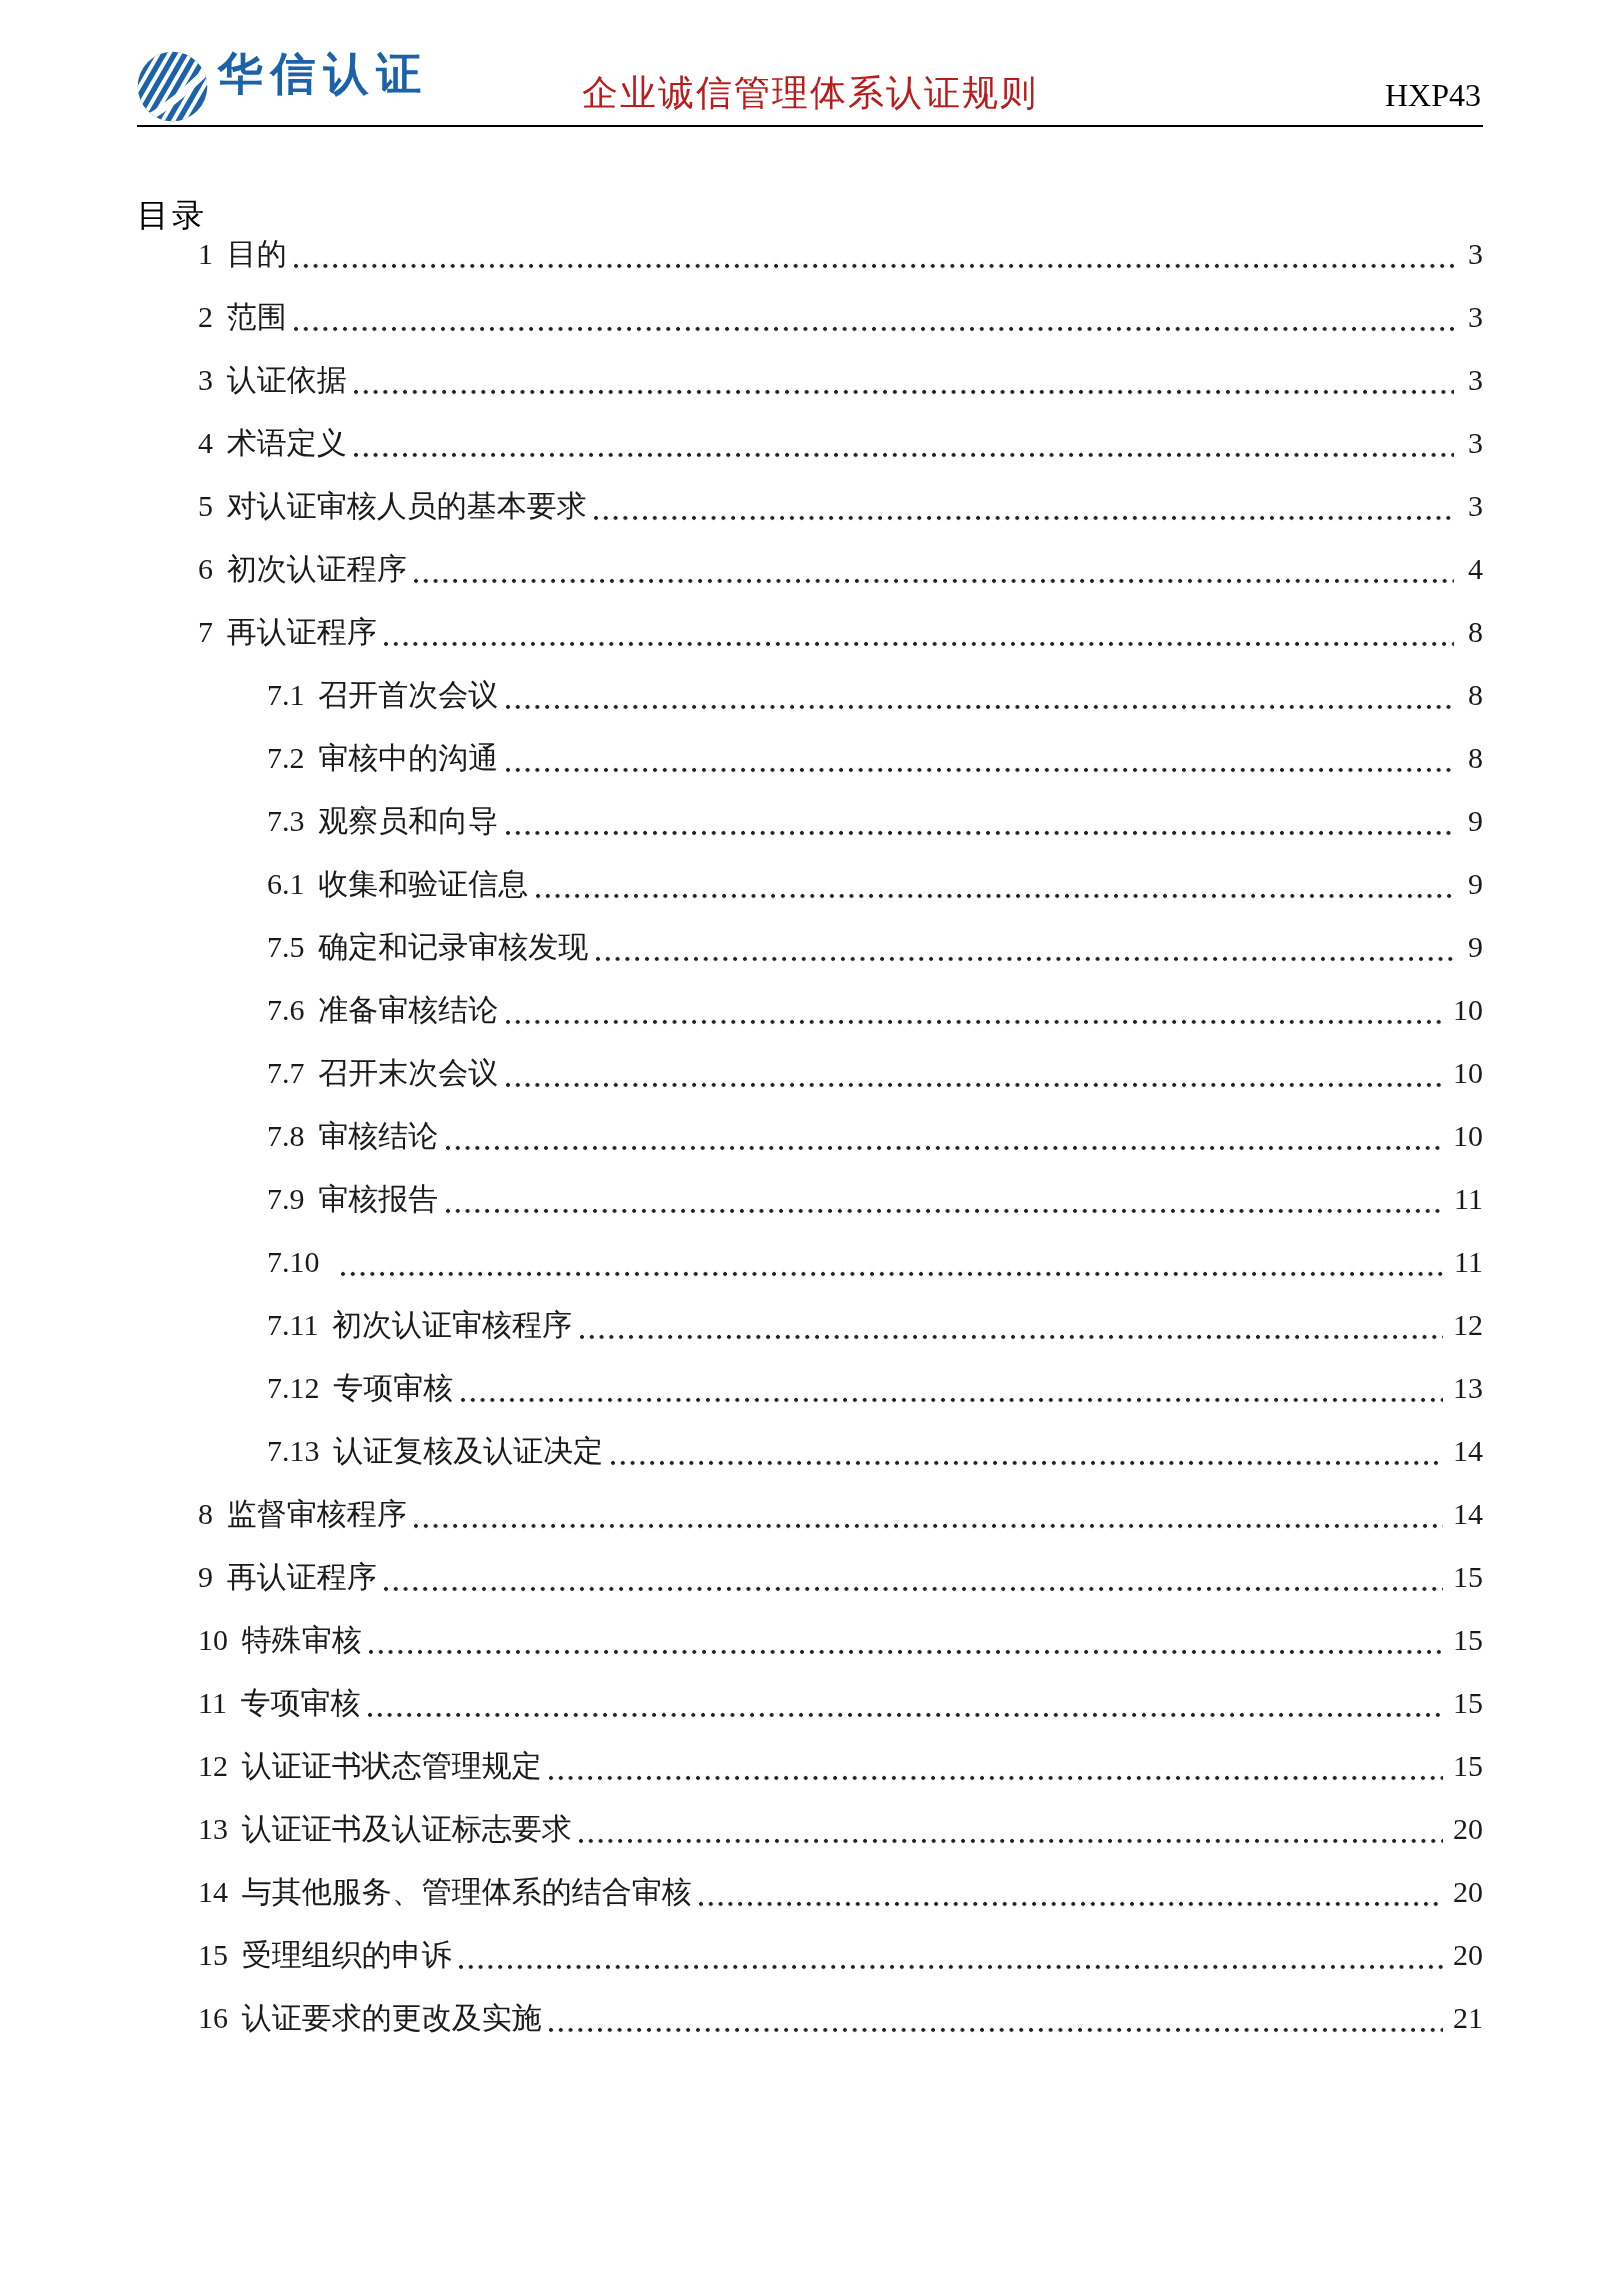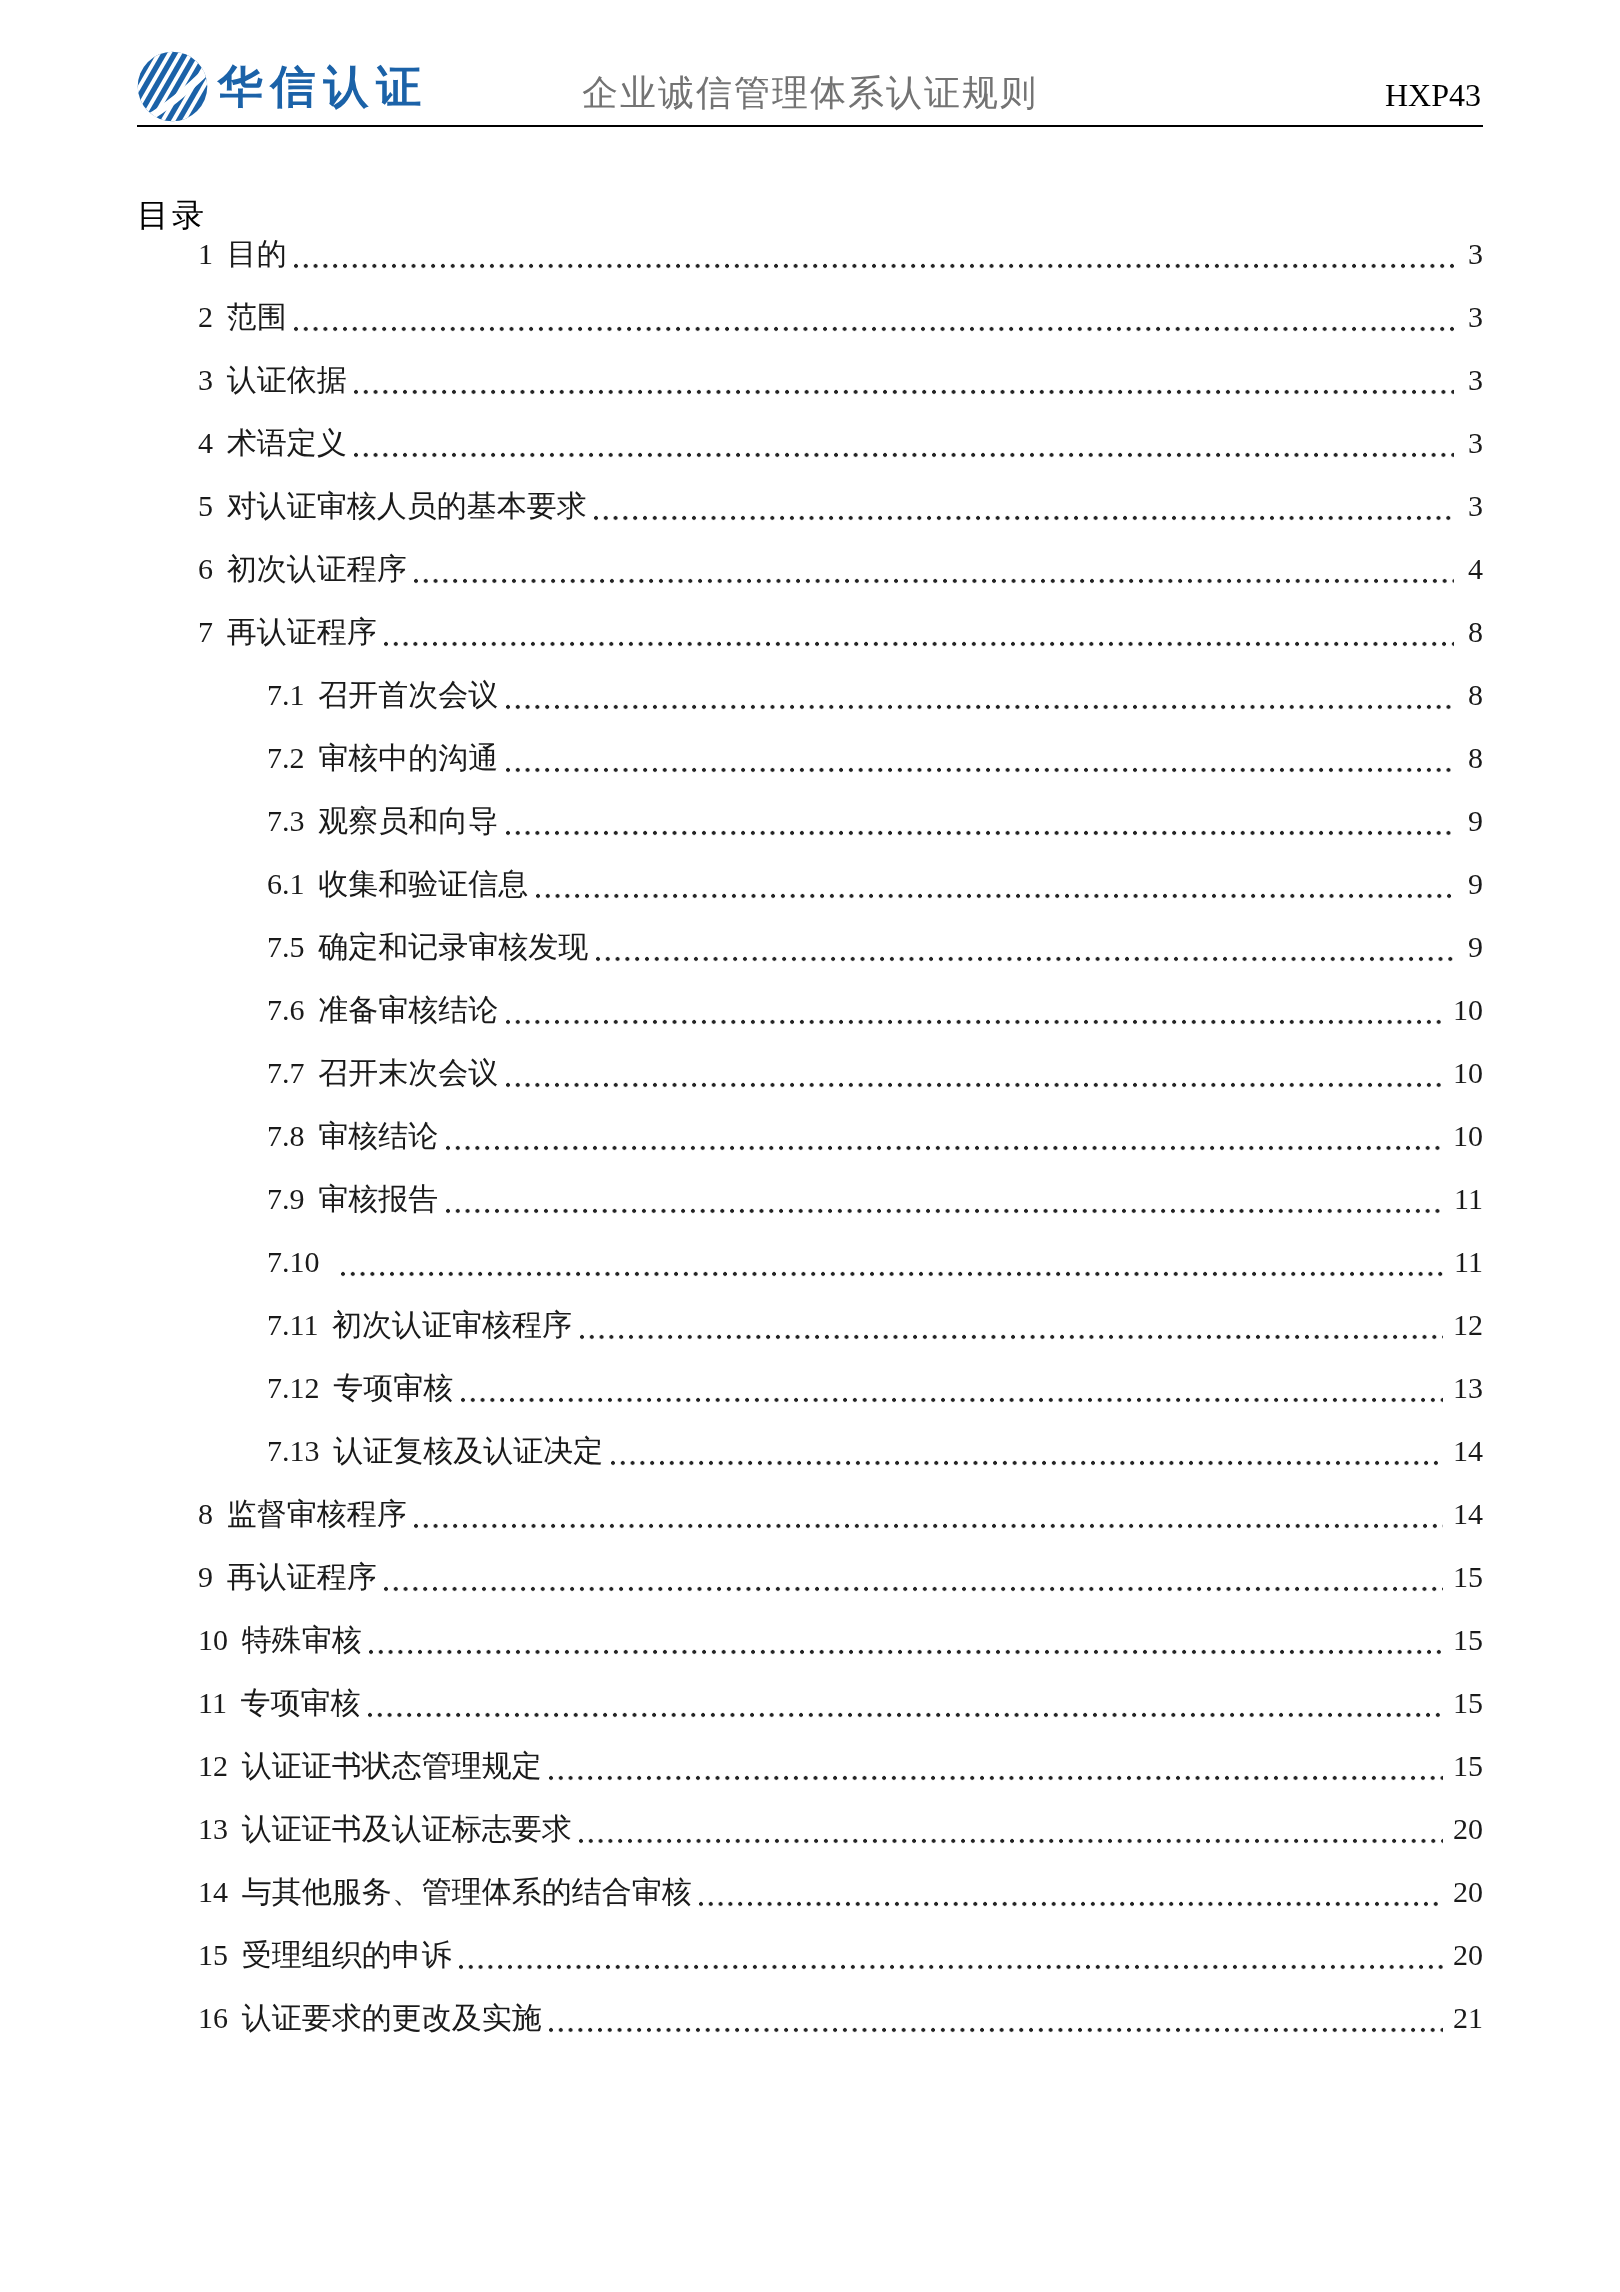--- a/index.html
+++ b/index.html
@@ -14,39 +14,39 @@
   }
   
   .header{
     position:absolute;
     left:137px;right:137px;top:0;
     height:125px;
     border-bottom:2.9px solid #000;
   }
   .logo{
     position:absolute;left:0;bottom:2.9px;
-    display:flex;align-items:center;gap:9.8px;
+    display:flex;gap:9.8px;
   }
   .logo-mark{display:block;}
   .logo-text{
     font-family:"Liberation Sans","DejaVu Sans",sans-serif;
     font-weight:700;
     font-size:45px;
     letter-spacing:7.8px;
     color:#1b62a8;
     line-height:1;
     white-space:nowrap;
   }
   .doc-title{
     position:absolute;left:0;right:0;bottom:13.7px;
     text-align:center;
     font-size:36px;
     letter-spacing:2px;
     line-height:1;
-    color:#737373;
+    color:#b91c1c;
     white-space:nowrap;
   }
   .doc-code{
     position:absolute;right:2px;bottom:13.7px;
     font-size:32px;
     line-height:1;
     color:#000;
   }
   
   .toc{position:absolute;left:137px;right:137px;top:125px;}

